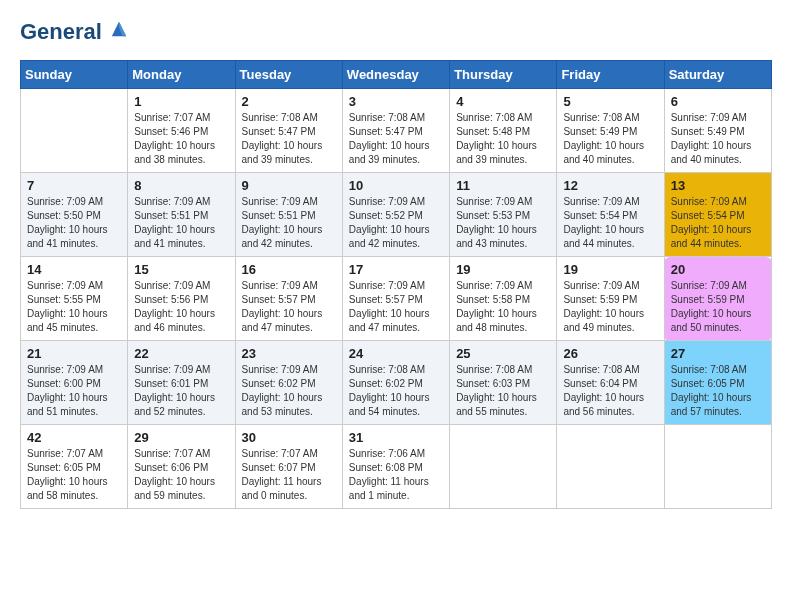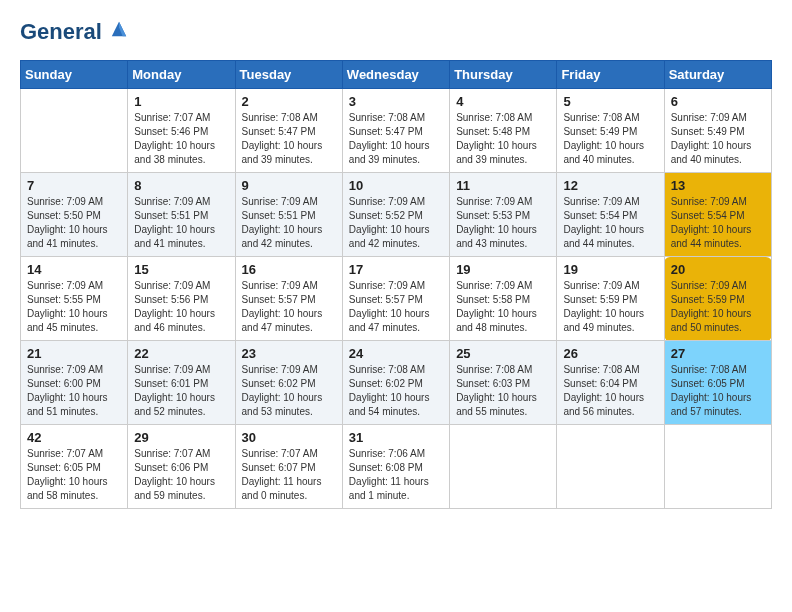--- a/index.html
+++ b/index.html
@@ -199,21 +199,21 @@
           <div class="day-info">Sunrise: 7:09 AM<br>Sunset: 5:57 PM<br>Daylight: 10 hours and 47 minutes.</div>
         </td>
         <td style="background-color: rgb(255, 255, 255);">
           <span class="day-number">19</span>
           <div class="day-info">Sunrise: 7:09 AM<br>Sunset: 5:58 PM<br>Daylight: 10 hours and 48 minutes.</div>
         </td>
         <td style="background-color: rgb(255, 255, 255);">
           <span class="day-number">19</span>
           <div class="day-info">Sunrise: 7:09 AM<br>Sunset: 5:59 PM<br>Daylight: 10 hours and 49 minutes.</div>
         </td>
-        <td style="background-color: #eab308; border-radius: 6px;">
+        <td style="background-color: #f0abfc; border-radius: 6px;">
           <span class="day-number">20</span>
           <div class="day-info">Sunrise: 7:09 AM<br>Sunset: 5:59 PM<br>Daylight: 10 hours and 50 minutes.</div>
         </td>
       </tr>
       <tr>
         <td style="background-color: rgb(240, 244, 248);">
           <span class="day-number">21</span>
           <div class="day-info">Sunrise: 7:09 AM<br>Sunset: 6:00 PM<br>Daylight: 10 hours and 51 minutes.</div>
         </td>
         <td style="background-color: rgb(240, 244, 248);">

